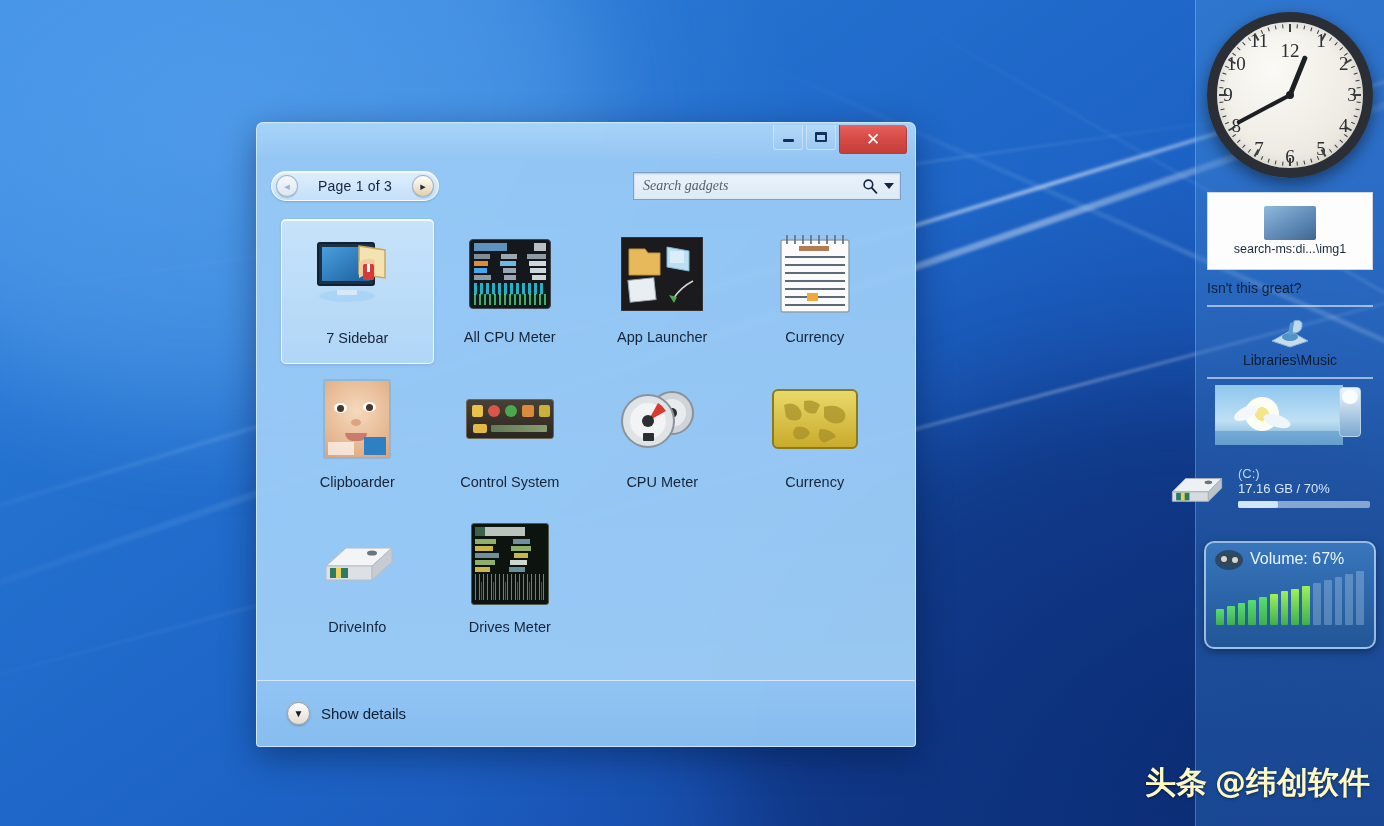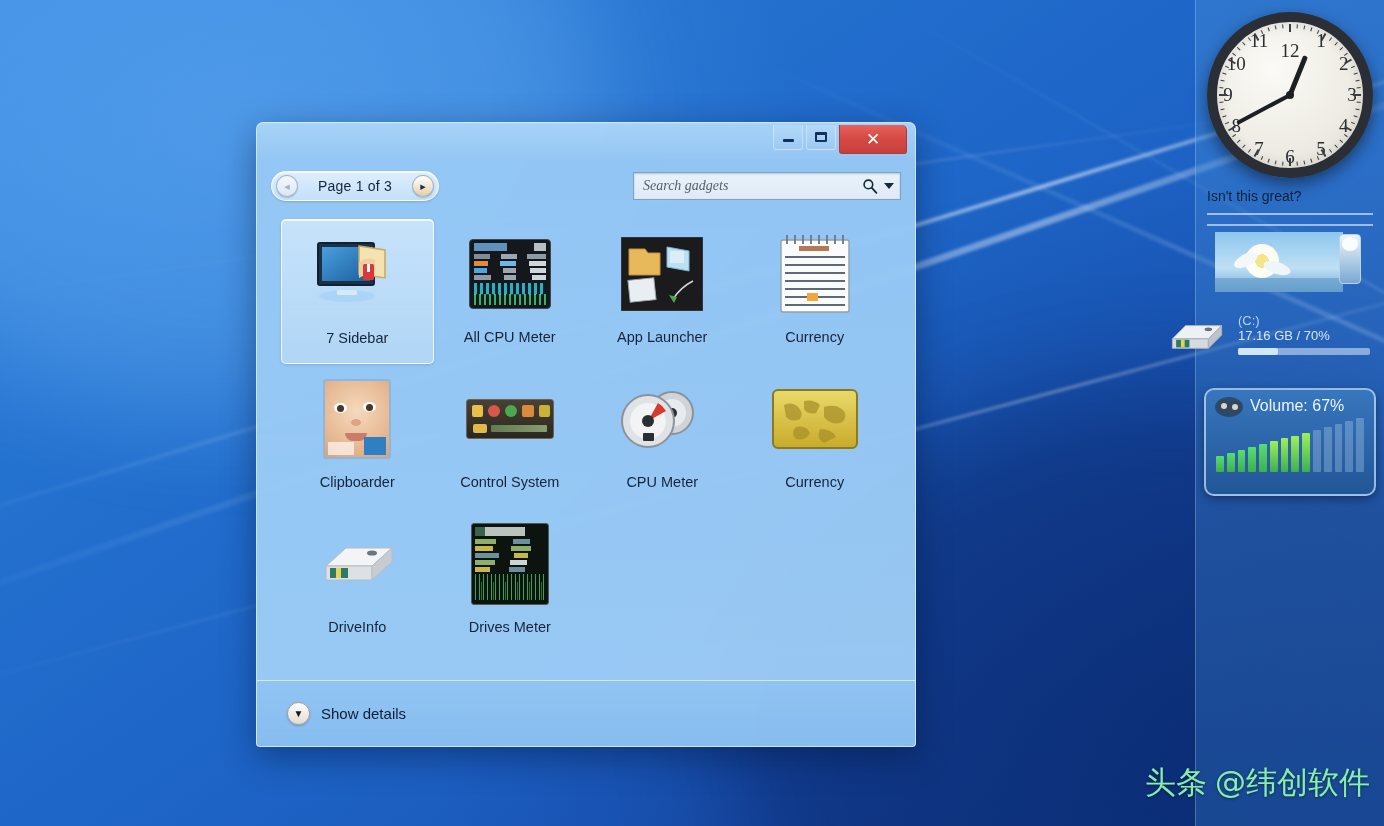--- a/index.html
+++ b/index.html
@@ -204,21 +204,21 @@
   #sbvolume { margin: 16px auto 0; width: 172px; height: 108px; border-radius: 10px;
     background: linear-gradient(180deg, rgba(58,120,190,0.95), rgba(34,86,150,0.95));
     border: 2px solid rgba(190,220,248,0.75); box-shadow: 0 3px 9px rgba(0,0,0,0.35); position: relative; overflow: hidden; }
   #sbvolicon { position: absolute; left: 8px; top: 6px; width: 30px; height: 22px; }
   #sbvoltext { position: absolute; left: 44px; top: 7px; font-size: 16px; color: #eaf4ff; }
   #sbvolbars { position: absolute; left: 10px; right: 10px; bottom: 22px; height: 56px; display: flex; align-items: flex-end; gap: 3px; }
   .vb { flex: 1; border-radius: 1px; }
 
   
   #watermark { position: absolute; right: 14px; bottom: 22px; display: flex; align-items: flex-end; gap: 8px;
-    font-family: "DejaVu Sans", sans-serif; font-weight: normal; font-size: 31px; color: #86efac;
+    font-family: "DejaVu Sans", sans-serif; font-weight: bold; font-size: 31px; color: #fef9c3;
     text-shadow: 0 1px 3px rgba(0,0,0,0.45); }
 </style>
 </head>
 <body>
 
 <div id="desktop">
   <div class="glow" style="left:-160px; top:-190px; width:760px; height:600px; background:rgba(120,195,255,0.26);"></div>
   <div class="glow" style="right:-240px; bottom:-260px; width:900px; height:700px; background:rgba(8,36,100,0.45);"></div>
   <div class="ribbon" style="left:-120px; top:540px; width:1700px; height:4px; transform: rotate(-17deg);"></div>
   <div class="ribbon" style="left:-120px; top:620px; width:1700px; height:7px; transform: rotate(-19deg); opacity:.75;"></div>
@@ -535,23 +535,36 @@
       <div style="position: absolute; left: 50%; top: 50%; width: 1px; height: 4px; background: rgb(58, 61, 66); transform-origin: 50% 71px; transform: translate(-50%, -71px) rotate(324deg);"></div>
       <div style="position: absolute; left: 50%; top: 50%; width: 2px; height: 8px; background: rgb(58, 61, 66); transform-origin: 50% 71px; transform: translate(-50%, -71px) rotate(330deg);"></div>
       <div style="position: absolute; left: 50%; top: 50%; width: 1px; height: 4px; background: rgb(58, 61, 66); transform-origin: 50% 71px; transform: translate(-50%, -71px) rotate(336deg);"></div>
       <div style="position: absolute; left: 50%; top: 50%; width: 1px; height: 4px; background: rgb(58, 61, 66); transform-origin: 50% 71px; transform: translate(-50%, -71px) rotate(342deg);"></div>
       <div style="position: absolute; left: 50%; top: 50%; width: 1px; height: 4px; background: rgb(58, 61, 66); transform-origin: 50% 71px; transform: translate(-50%, -71px) rotate(348deg);"></div>
       <div style="position: absolute; left: 50%; top: 50%; width: 1px; height: 4px; background: rgb(58, 61, 66); transform-origin: 50% 71px; transform: translate(-50%, -71px) rotate(354deg);"></div>
       <div class="hand" style="width: 5px; height: 42px; transform: translateX(-50%) rotate(22deg);"></div>
       <div class="hand" style="width: 4px; height: 60px; transform: translateX(-50%) rotate(242deg);"></div>
     </div>
 
+  <div id="sbpic" class="sg">
+    <div id="sbpicimg"></div>
+    <div id="sbpictext">search-ms:di...\img1</div>
+  </div>
   <div id="sbcaption">Isn't this great?</div>
   <div class="sbrule"></div>
 
+  <div id="sbmusic" class="sg">
+    <svg id="sbmusicicon" viewBox="0 0 44 34">
+      <path d="M4 26 L22 16 L40 26 L22 32 Z" fill="#c6dcee" stroke="#8fb4d2"></path>
+      <ellipse cx="22" cy="22" rx="8" ry="4" fill="#4e93c9"></ellipse>
+      <path d="M26 6 q6 -2 8 2 q1 8 -6 10 q-5 0 -4 -5 z" fill="#bcd9ef" stroke="#7faacd"></path>
+      <path d="M20 20 l2 -12 l4 -1 l-2 13 z" fill="#5f9ccd"></path>
+    </svg>
+    <div id="sbmusiclabel">Libraries\Music</div>
+  </div>
   <div class="sbrule"></div>
 
   <div id="sbphoto" class="sg">
     <div style="position:absolute;left:8px;top:0;width:128px;height:60px;background:linear-gradient(180deg,#8ec6ee 0%,#bfe0f4 60%,#6fa8d4 100%);overflow:hidden;">
       <div style="position:absolute;left:30px;top:12px;width:34px;height:34px;border-radius:50%;background:radial-gradient(circle,#f3e58a 0 28%,#fdfdf4 28% 100%);"></div>
       <div style="position:absolute;left:18px;top:22px;width:26px;height:12px;border-radius:50%;background:#f4f8fa;transform:rotate(-28deg);"></div>
       <div style="position:absolute;left:48px;top:30px;width:28px;height:12px;border-radius:50%;background:#eef6fa;transform:rotate(18deg);"></div>
       <div style="position:absolute;left:0;bottom:0;width:100%;height:14px;background:#5d97c8;opacity:.6;"></div>
     </div>
     <div style="position:absolute;right:12px;top:2px;width:22px;height:50px;border-radius:4px;background:linear-gradient(180deg,#eef5fb,#7ba8d0);border:1px solid #b9d3e8;"></div>

